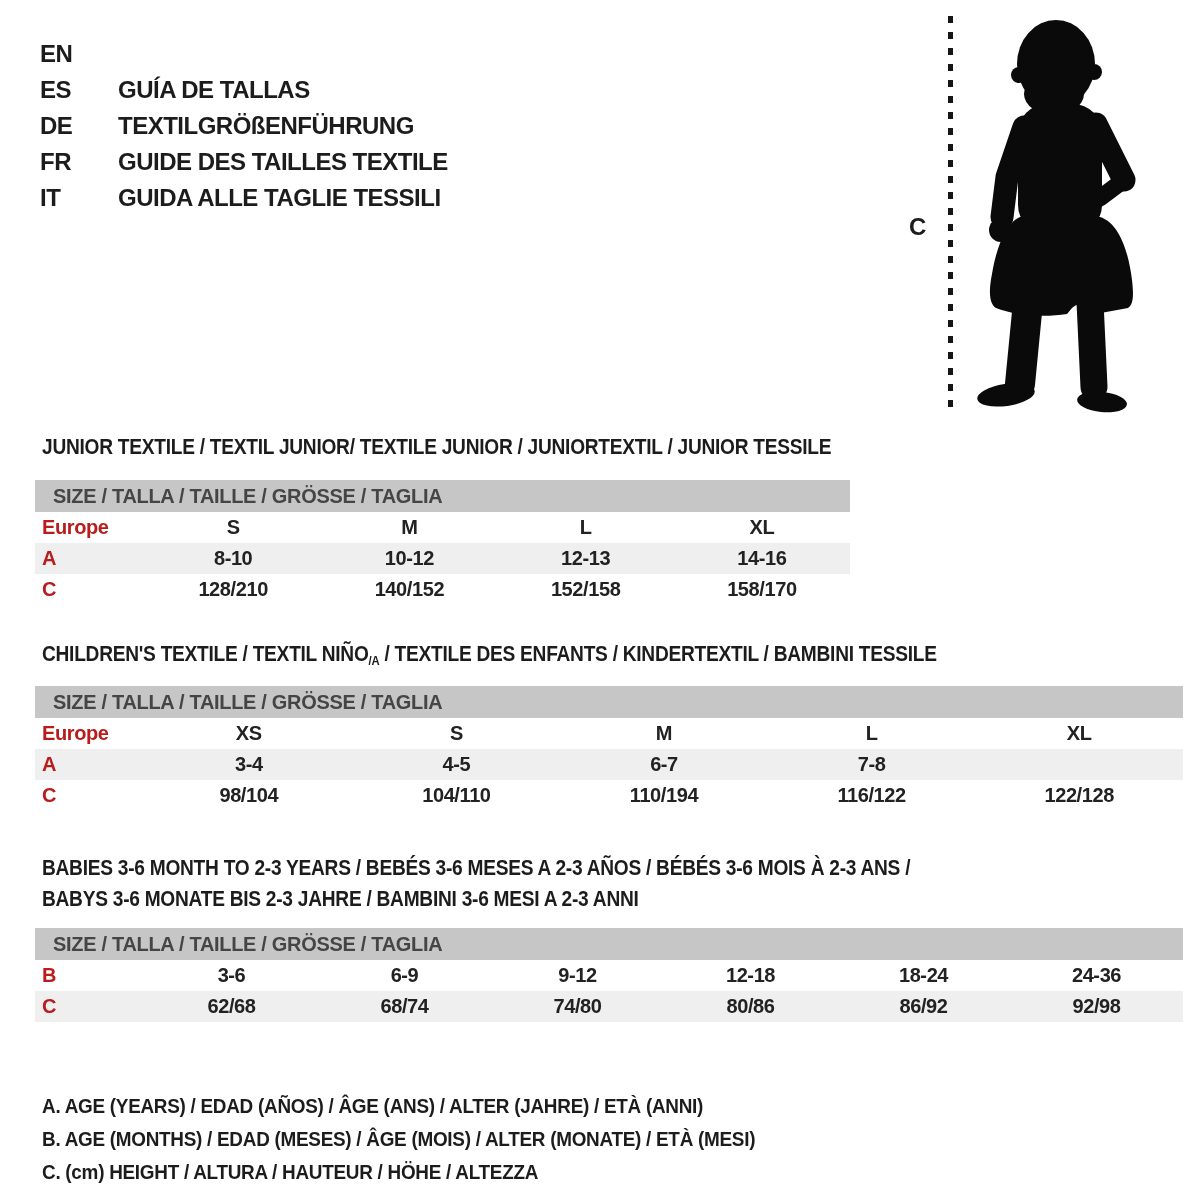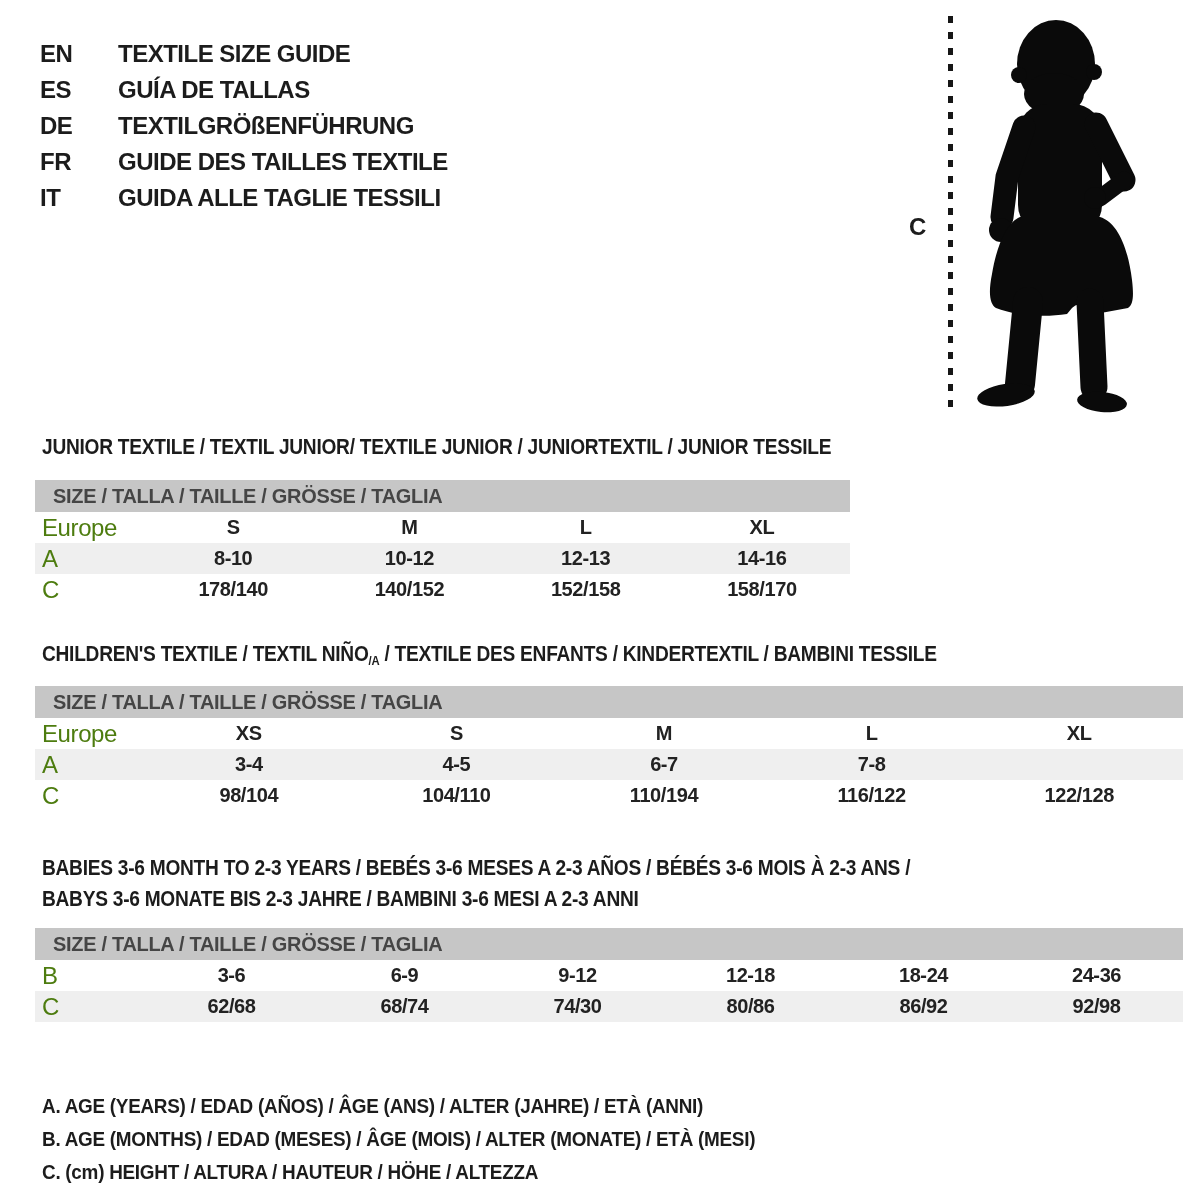--- a/index.html
+++ b/index.html
@@ -31,38 +31,37 @@
   .tbl-children { top:686px; width:1148px; }
   .tbl-babies { top:928px; width:1148px; }
   .size-bar {
     height:32px; line-height:32px; background:#c6c6c6; color:#454545;
     font-size:21px; font-weight:700; letter-spacing:-0.3px; padding-left:18px;
     white-space:nowrap; overflow:hidden;
   }
   .size-bar .squeeze { display:inline-block; transform:scaleX(0.95); transform-origin:0 50%; }
   .trow { display:grid; height:31px; line-height:31px; }
   .trow.shaded { background:#efefef; }
-  .tlabel { padding-left:7px; font-size:24px; font-weight:400; letter-spacing:-0.4px; color:#4d7c0f; text-align:left; }
+  .tlabel { padding-left:7px; font-size:20px; font-weight:700; letter-spacing:-0.4px; color:#b91c1c; text-align:left; }
   .tcell  { font-size:20px; font-weight:700; letter-spacing:-0.4px; color:#222; text-align:center; }
   
   .legend { position:absolute; left:42px; top:1068px;margin-top:21px; }
   .legend-line {
     height:33px; line-height:33px; font-size:21px; font-weight:700; letter-spacing:-0.3px;
     white-space:nowrap; transform:scaleX(0.9); transform-origin:0 50%;
   }
 </style>
 </head>
 <body>
 
 <div class="page">
 
   <div class="lang-block">
     <div class="lang-row">
       <span class="lang-code">EN</span>
-      <span class="lang-title">TEXTILE SIZE GUIDE</span>
     </div>
     <div class="lang-row">
       <span class="lang-code">ES</span>
       <span class="lang-title">GUÍA DE TALLAS</span>
     </div>
     <div class="lang-row">
       <span class="lang-code">DE</span>
       <span class="lang-title">TEXTILGRÖßENFÜHRUNG</span>
     </div>
     <div class="lang-row">
@@ -113,21 +112,21 @@
       </div>
       <div class="trow shaded" style="grid-template-columns: 110px repeat(4, 1fr);">
         <div class="tlabel">A</div>
         <div class="tcell">8-10</div>
         <div class="tcell">10-12</div>
         <div class="tcell">12-13</div>
         <div class="tcell">14-16</div>
       </div>
       <div class="trow" style="grid-template-columns: 110px repeat(4, 1fr);">
         <div class="tlabel">C</div>
-        <div class="tcell">178/140</div>
+        <div class="tcell">128/210</div>
         <div class="tcell">140/152</div>
         <div class="tcell">152/158</div>
         <div class="tcell">158/170</div>
       </div>
     </div>
 
   <div class="sec-heading" style="top:641px">
     <span>CHILDREN'S TEXTILE / TEXTIL NIÑO</span><span class="sub">/A</span><span> / TEXTILE DES ENFANTS / KINDERTEXTIL / BAMBINI TESSILE</span>
   </div>
   <div class="tbl tbl-children">
@@ -173,21 +172,21 @@
         <div class="tcell">6-9</div>
         <div class="tcell">9-12</div>
         <div class="tcell">12-18</div>
         <div class="tcell">18-24</div>
         <div class="tcell">24-36</div>
       </div>
       <div class="trow shaded" style="grid-template-columns: 110px repeat(6, 1fr);">
         <div class="tlabel">C</div>
         <div class="tcell">62/68</div>
         <div class="tcell">68/74</div>
-        <div class="tcell">74/30</div>
+        <div class="tcell">74/80</div>
         <div class="tcell">80/86</div>
         <div class="tcell">86/92</div>
         <div class="tcell">92/98</div>
       </div>
     </div>
 
   <div class="legend">
     <div class="legend-line">A. AGE (YEARS) / EDAD (AÑOS) / ÂGE (ANS) / ALTER (JAHRE) / ETÀ (ANNI)</div>
     <div class="legend-line">B. AGE (MONTHS) / EDAD (MESES) / ÂGE (MOIS) / ALTER (MONATE) / ETÀ (MESI)</div>
     <div class="legend-line">C. (cm) HEIGHT / ALTURA / HAUTEUR / HÖHE / ALTEZZA</div>

